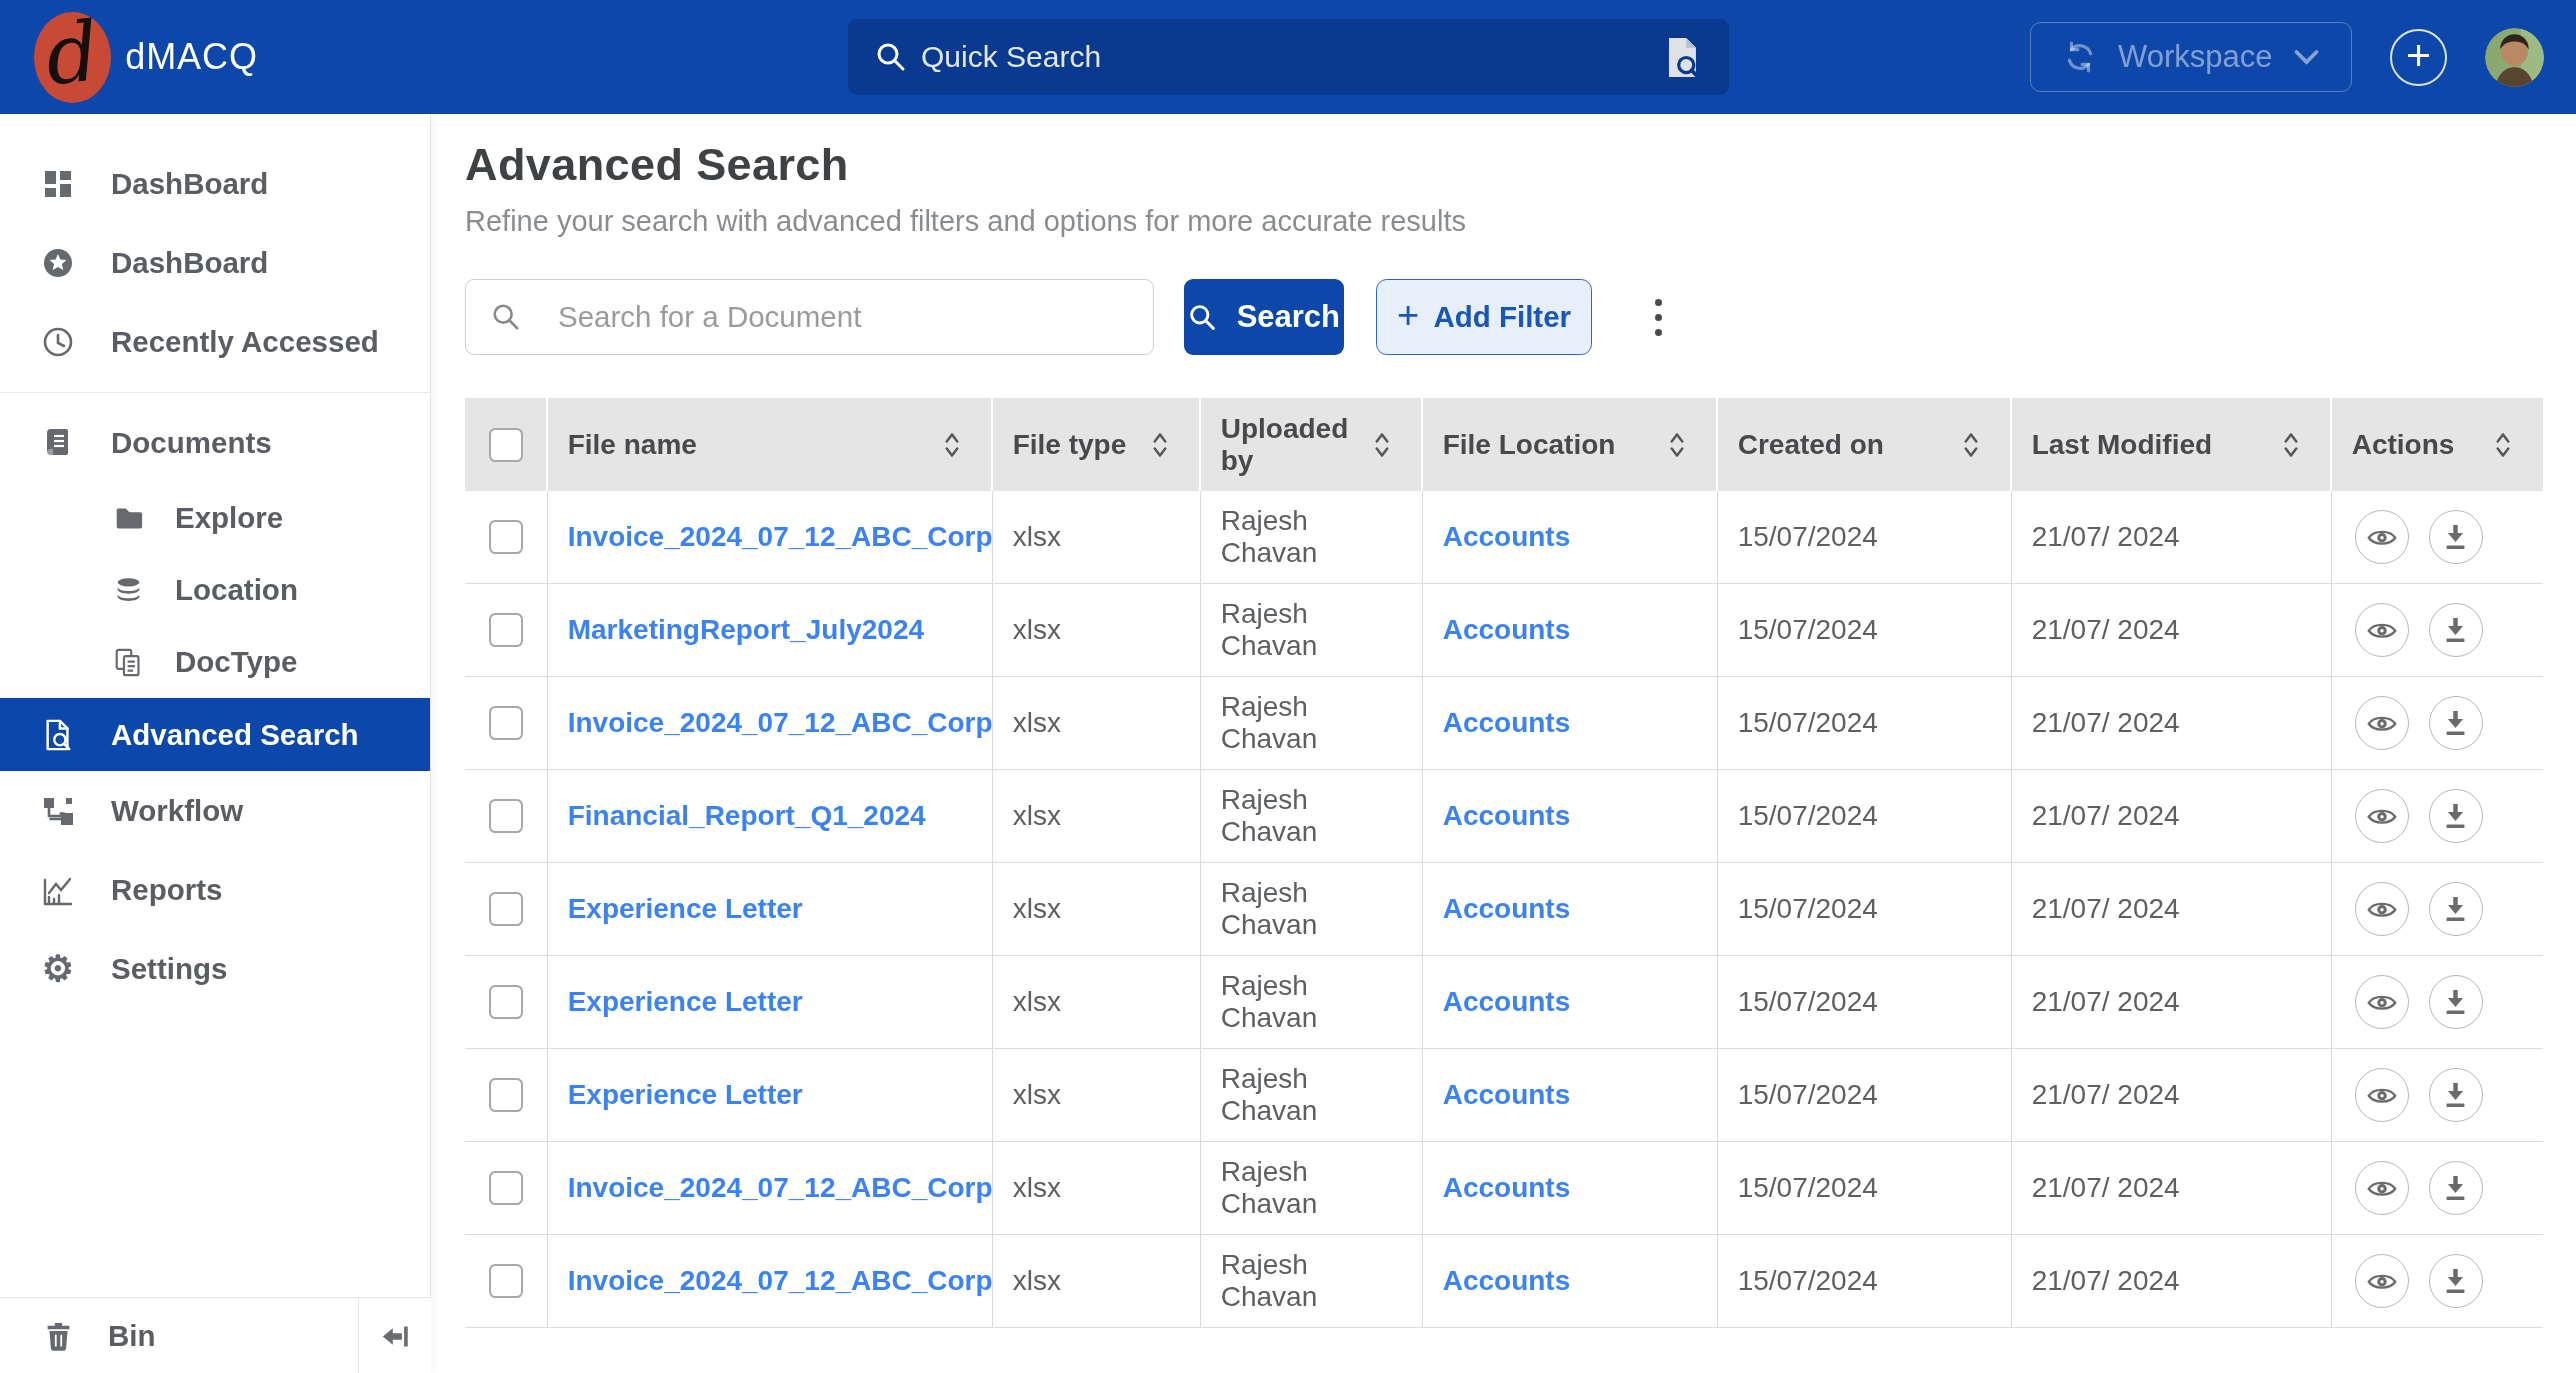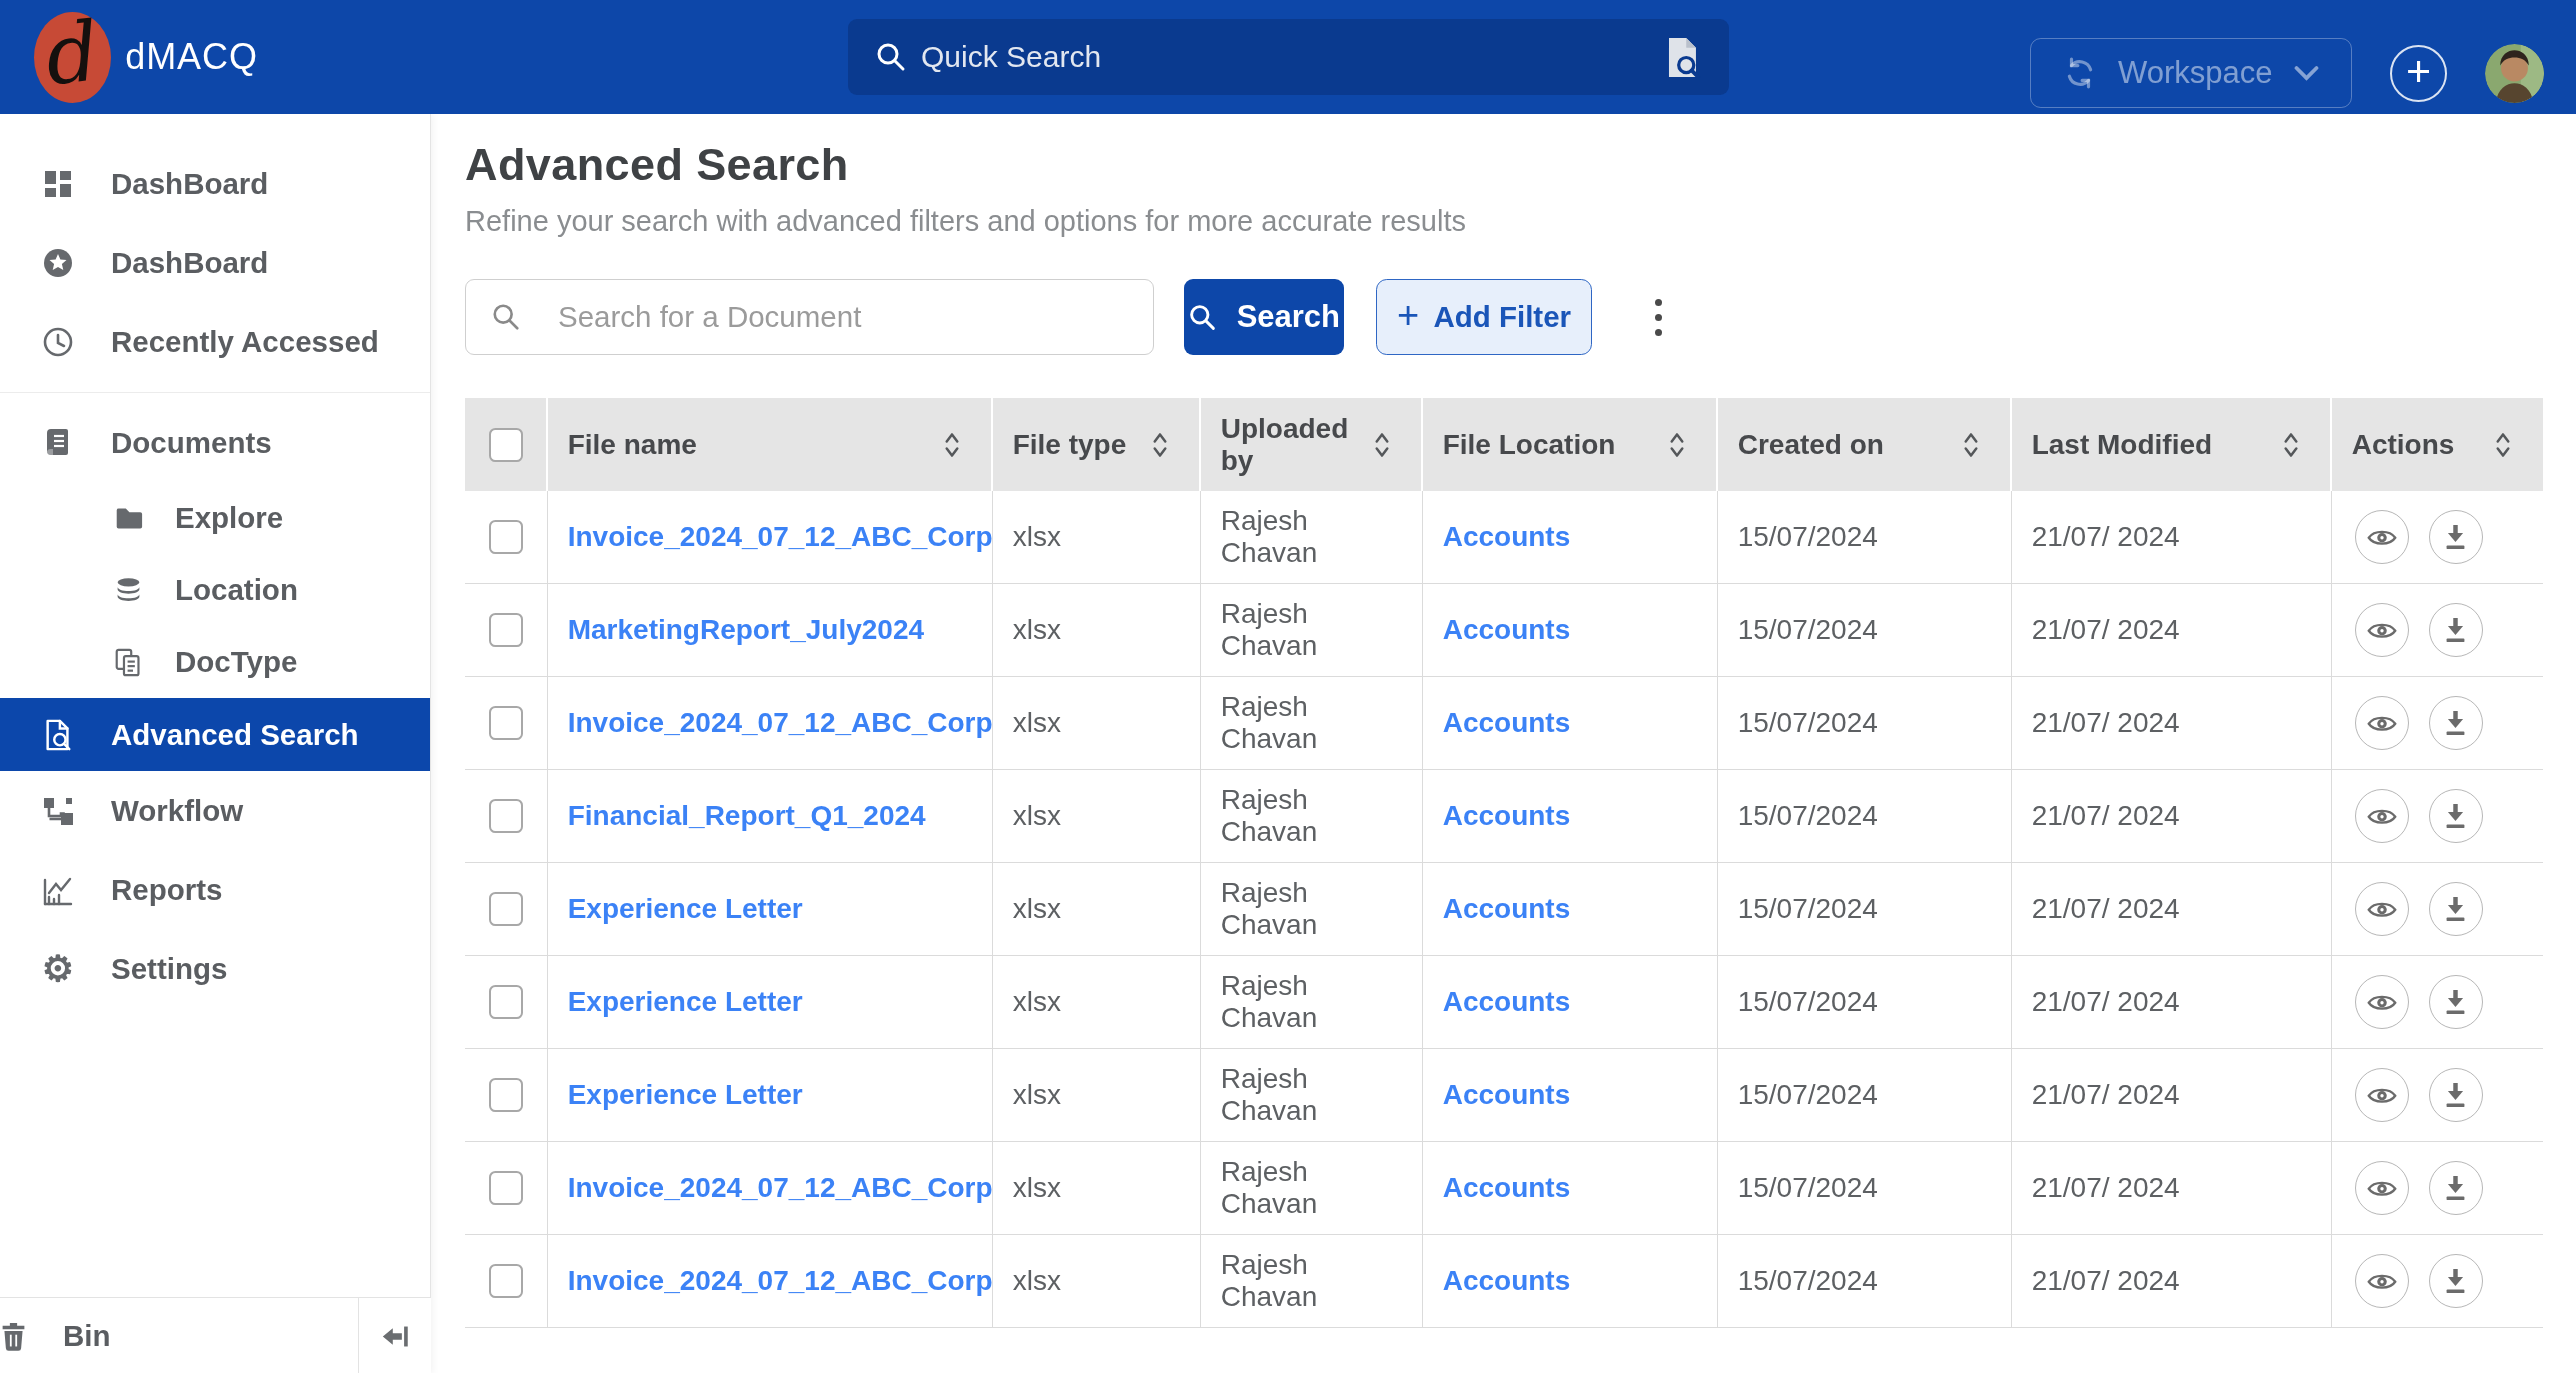--- a/index.html
+++ b/index.html
@@ -31,21 +31,21 @@
     position:absolute; left:848px; top:19px; width:881px; height:76px;
     background:#0A3A8F; border-radius:9px; display:flex; align-items:center;
     padding:0 27px; gap:14px;
   }
   .quick-search input {
     flex:1; background:transparent; border:none; outline:none;
     color:#f2f4f8; font-size:30px; font-family:"Liberation Sans", sans-serif;
   }
   .quick-search input::placeholder { color:#eef1f6; opacity:.95; }
 
-  .top-right { position:absolute; right:32px; top:16px; height:114px; display:flex; align-items:center; gap:38px; }
+  .top-right { position:absolute; right:32px; top:0; height:114px; display:flex; align-items:center; gap:38px; }
   .workspace-btn {
     height:70px; border:1.8px solid rgba(255,255,255,.30); border-radius:10.7px;
     display:flex; align-items:center; gap:21.5px; padding:0 32px;
     color:rgba(255,255,255,.48); font-size:31px; cursor:pointer; background:transparent;
   }
   .plus-btn {
     width:57px; height:57px; border:2.7px solid rgba(255,255,255,.85); border-radius:50%;
     color:#ffffff; font-size:43px; font-weight:300; line-height:1;
     display:flex; align-items:center; justify-content:center; cursor:pointer; background:transparent;
     padding-bottom:3.6px;
@@ -69,21 +69,21 @@
   .nav-item.sub .nav-label { margin-left:30px; }
   .nav-item.selected { background:#0C47AB; color:#ffffff; height:73px; }
   .nav-item.selected .nav-ico { color:#ffffff; }
   .nav-divider { height:0.9px; background:#ECECEC; margin:10.7px 0; }
   .gear-glyph { font-size:36px; line-height:1; }
 
   .bin-bar {
     position:absolute; bottom:0; left:0; width:431px; height:77px;
     border-top:0.9px solid #E3E3E3; display:flex; align-items:stretch; background:#fff;
   }
-  .bin-left { flex:1; display:flex; align-items:center; gap:36px;
+  .bin-left { flex:1; display:flex; align-items:center; padding-left:45px; gap:36px;
     color:#5A5D61; font-size:29.5px; font-weight:700; cursor:pointer; }
   .bin-left .nav-ico { color:#66696D; }
   .collapse-cell {
     width:73px; border-left:0.9px solid #E3E3E3; display:flex; align-items:center;
     justify-content:center; color:#6A6D70; cursor:pointer;
   }
 
   
   .main { position:absolute; left:431px; top:114px; right:0; bottom:0; background:#fff; padding-left:34px; }
   .page-title { margin-top:25px; font-size:45px; font-weight:700; color:#3F4245; letter-spacing:0.4px; }

